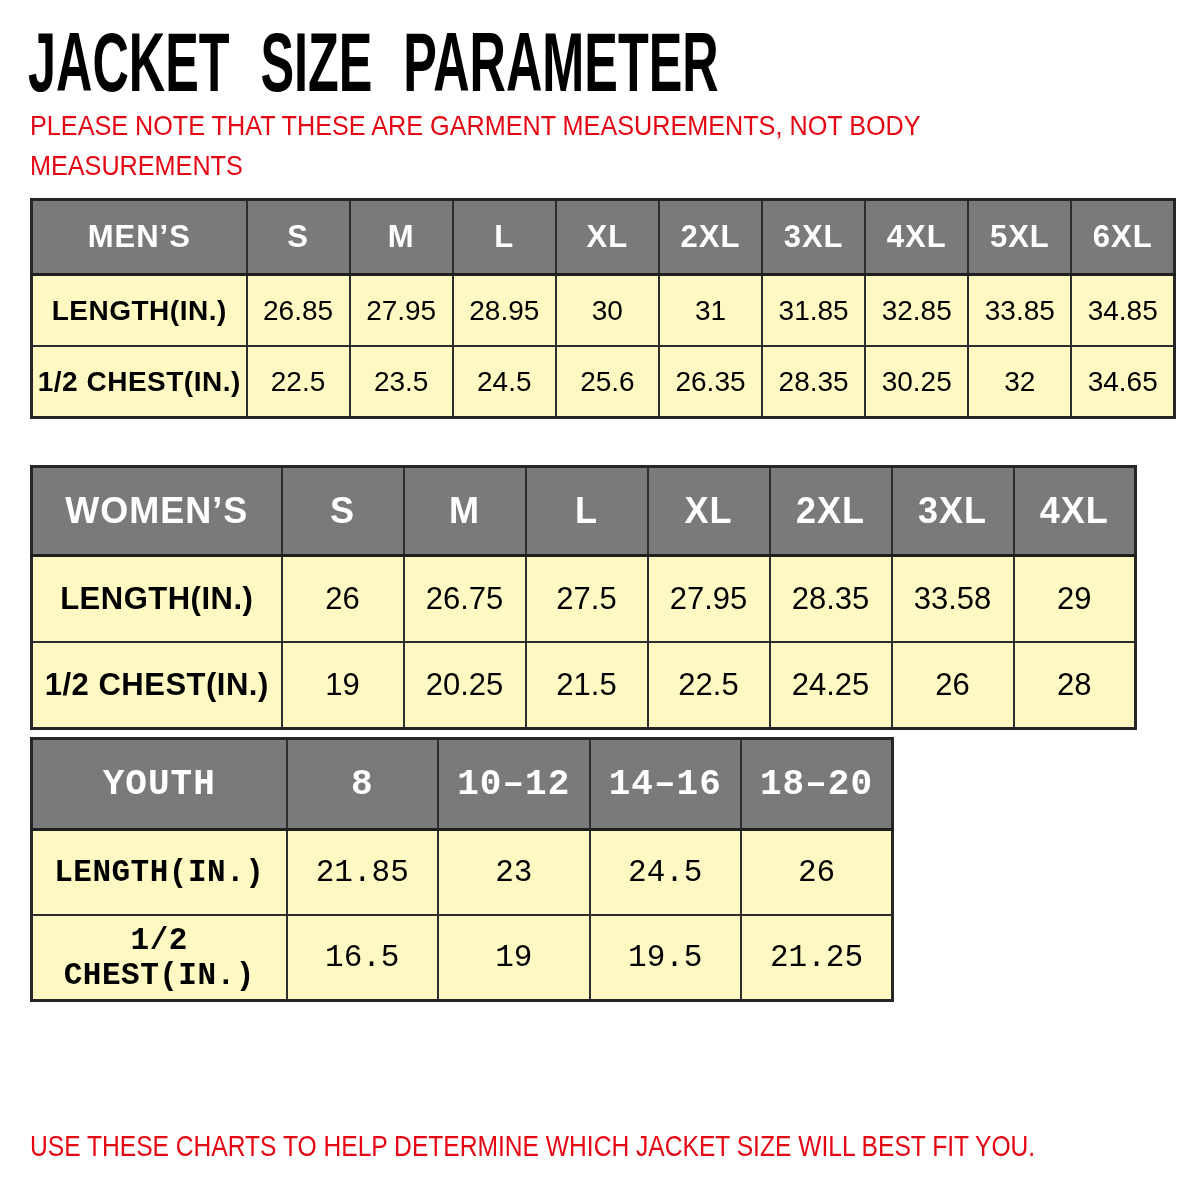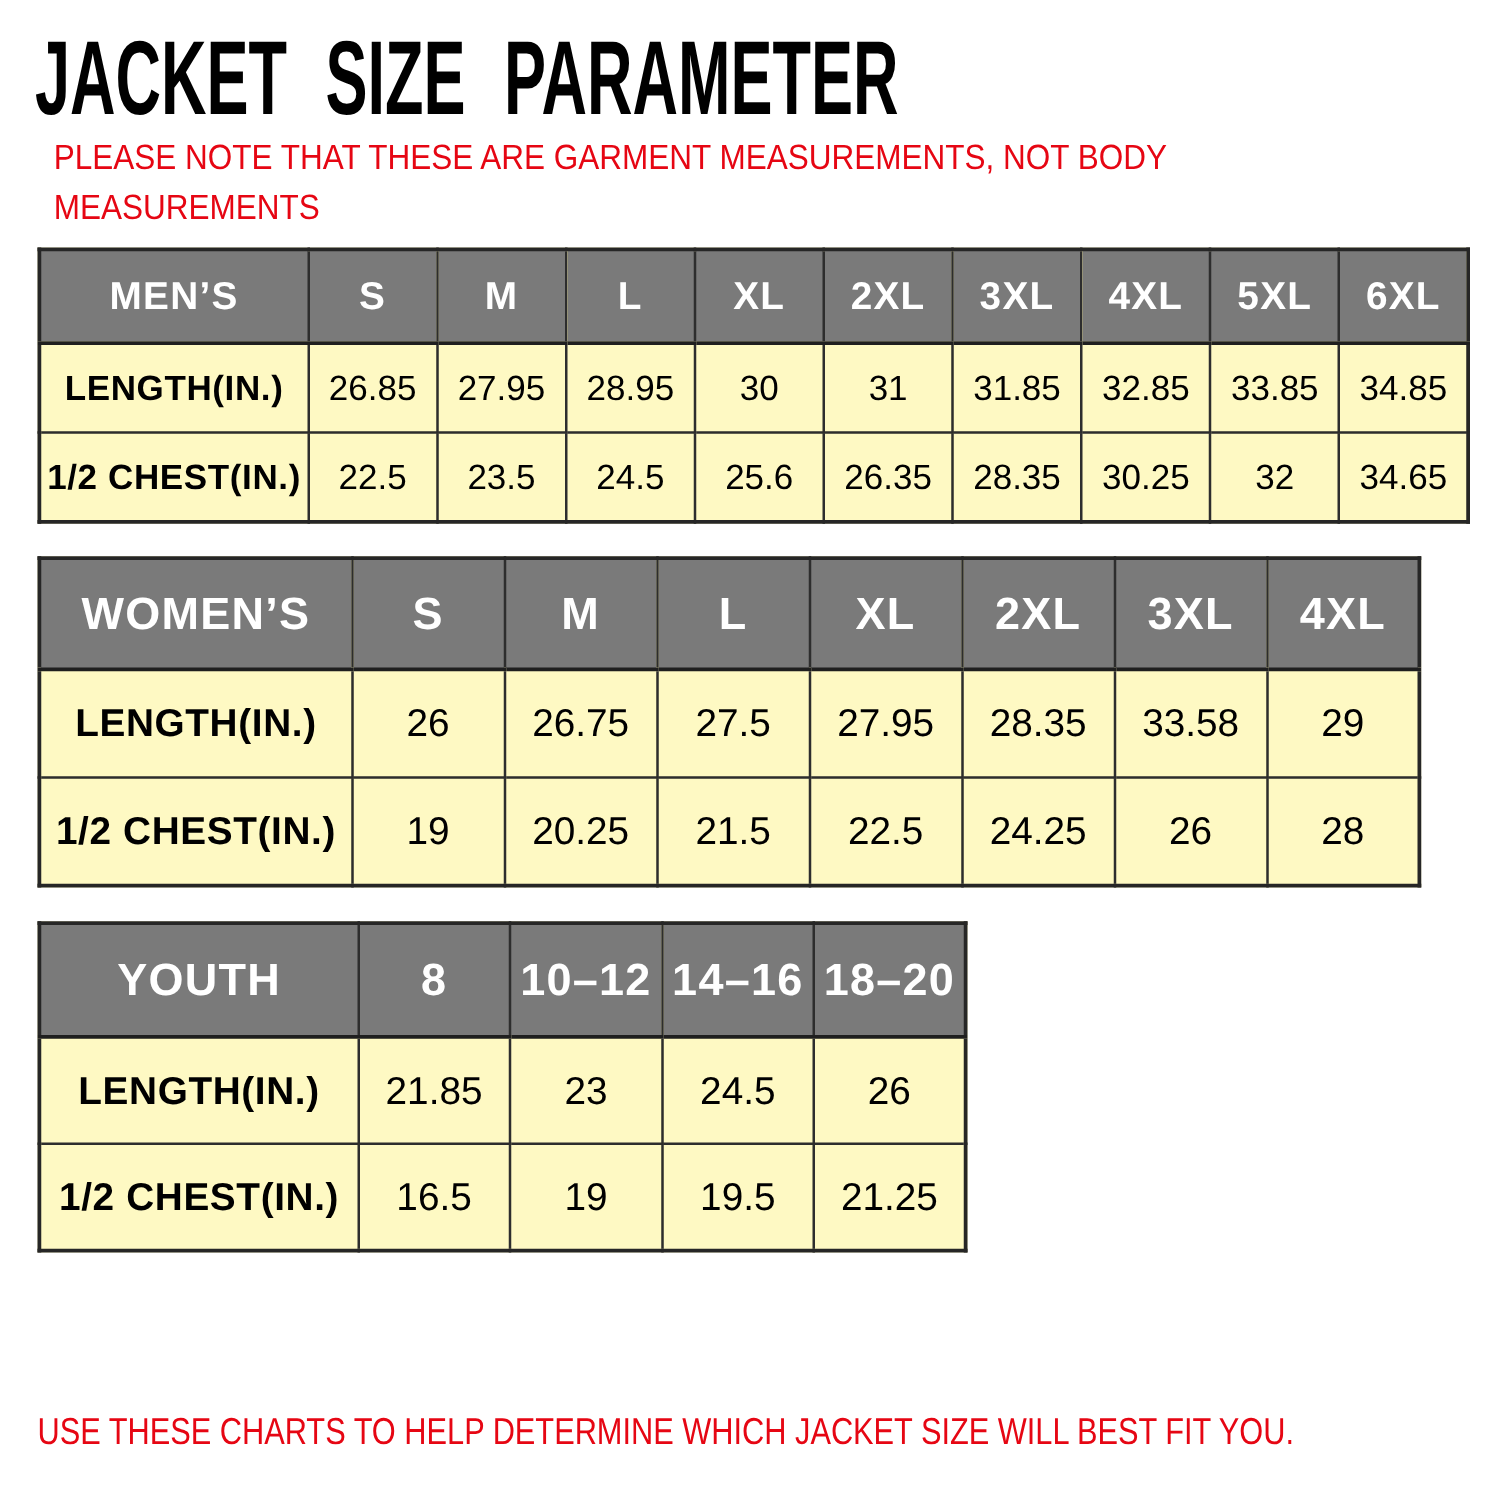--- a/index.html
+++ b/index.html
@@ -8,51 +8,51 @@
 
   
   .title{
     position:absolute;left:28px;top:14px;
     font-size:84px;font-weight:bold;color:#000;
     white-space:nowrap;letter-spacing:0;word-spacing:28px;
     transform:scaleX(0.60);transform-origin:0 0;
   }
 
   
-  .top-note{position:absolute;left:30px;top:106px;color:#e60613;margin-left:13px;}
+  .top-note{position:absolute;left:30px;top:106px;color:#e60613;}
   .top-note .line{
     display:block;white-space:nowrap;font-size:28px;line-height:40px;
     transform:scaleX(0.90);transform-origin:0 0;
   }
 
   
   .tbl{position:absolute;}
   .tbl-mens{left:30px;top:198px;}
-  .tbl-womens{left:30px;top:445px;}
+  .tbl-womens{left:30px;top:465px;}
   .tbl-youth{left:30px;top:737px;}
 
   .size-table{border-collapse:collapse;table-layout:fixed;border:3px solid #262626;background:#fef9c3;}
   .size-table th,.size-table td{
     border:2px solid #2d2d2d;text-align:center;vertical-align:middle;padding:0;overflow:hidden;
   }
   .size-table th{background:#7a7a7a;color:#ffffff;font-weight:bold;letter-spacing:1px;}
   .size-table tr:first-child th{border-bottom:3px solid #1f1f1f;}
   td.label-cell{font-weight:bold;letter-spacing:0.5px;}
 
   .tbl-mens .size-table{width:1146px;}
   .tbl-mens col.first{width:215px;}
   .tbl-mens th{height:72px;font-size:31px;}
   .tbl-mens td{height:69px;font-size:28px;}
 
   .tbl-womens .size-table{width:1107px;}
   .tbl-womens col.first{width:250px;}
   .tbl-womens th{height:86px;font-size:36px;}
   .tbl-womens td{height:84px;font-size:31px;}
 
-  .tbl-youth .size-table{width:744px;}
+  .tbl-youth .size-table{width:864px;font-family:Liberation Mono, monospace;}
   .tbl-youth col.first{width:255px;}
   .tbl-youth th{height:88px;font-size:36px;}
   .tbl-youth td{height:83px;font-size:31px;}
 
   
   .footer-para{position:absolute;left:30px;top:1030px;color:#e60613;}
   .footer-para .line{
     display:block;white-space:nowrap;font-size:29px;line-height:46px;
     transform:scaleX(0.93);transform-origin:0 0;
   }

